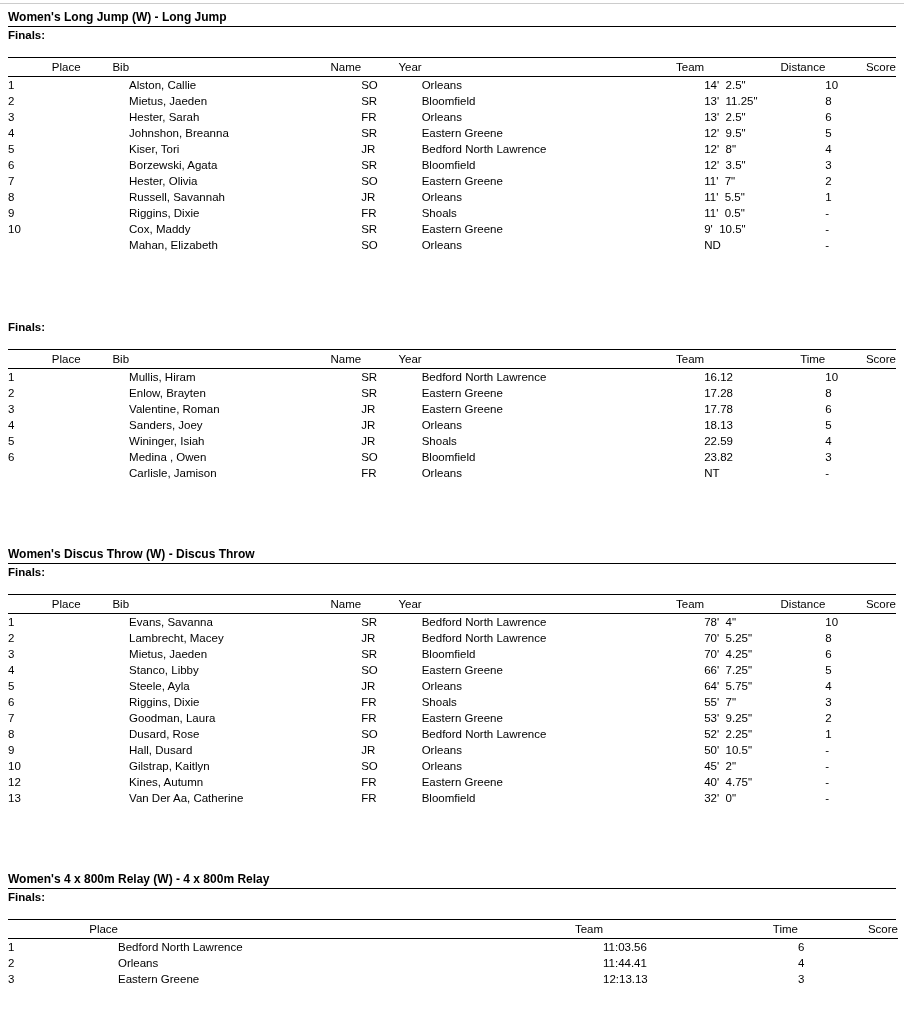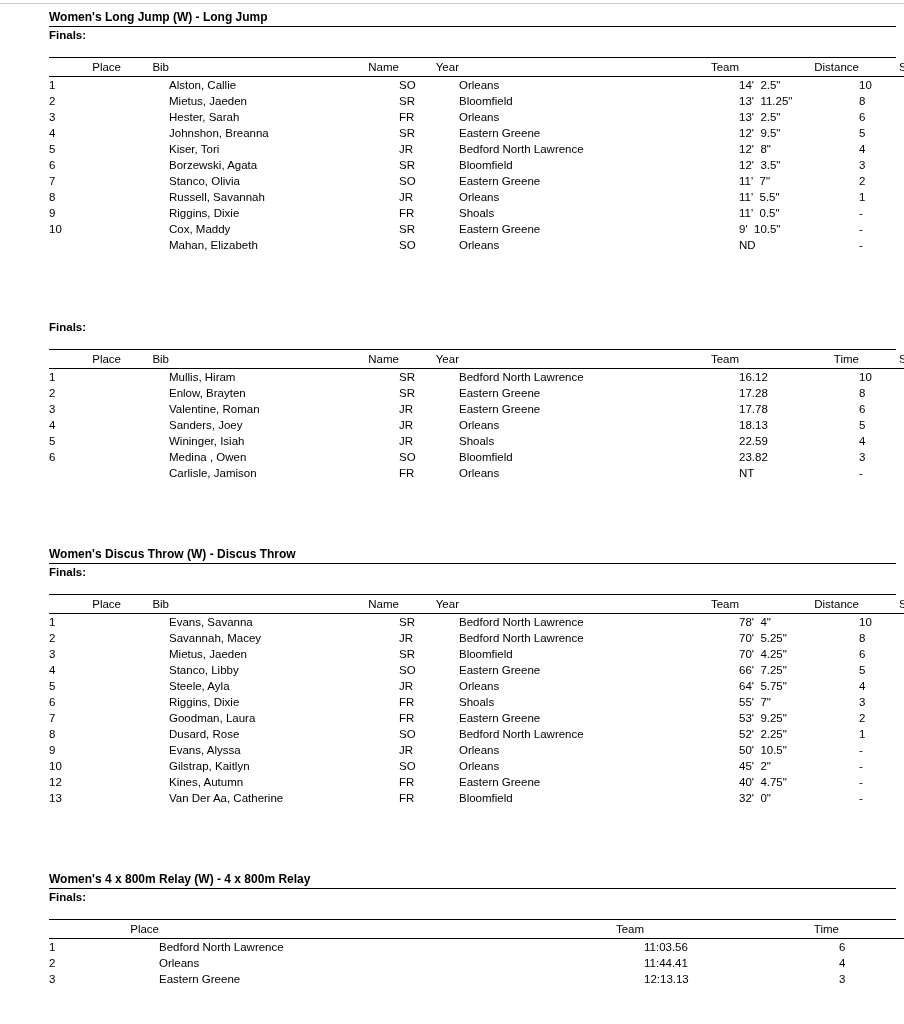--- a/index.html
+++ b/index.html
@@ -23,21 +23,20 @@
   .topline {
     width: 904px;
     height: 3px;
     border-bottom: 1px solid #cccccc;
   }
   .content {
     padding: 6px 8px 0 8px;
   }
   .event {
     margin-bottom: 28px;
-    margin-left: 41px;
   }
   .event-title {
     font-weight: bold;
     font-size: 12px;
     padding-bottom: 2px;
     border-bottom: 1px solid #000;
     margin-bottom: 0;
   }
   .round-label {
     font-weight: bold;
@@ -166,21 +165,21 @@
               <td></td>
               <td>Borzewski, Agata</td>
               <td>SR</td>
               <td>Bloomfield</td>
               <td>12'  3.5"</td>
               <td>3</td>
             </tr>
           <tr>
               <td>7</td>
               <td></td>
-              <td>Stanco, Olivia</td>
+              <td>Hester, Olivia</td>
               <td>SO</td>
               <td>Eastern Greene</td>
               <td>11'  7"</td>
               <td>2</td>
             </tr>
           <tr>
               <td>8</td>
               <td></td>
               <td>Russell, Savannah</td>
               <td>JR</td>
@@ -344,21 +343,21 @@
               <td></td>
               <td>Evans, Savanna</td>
               <td>SR</td>
               <td>Bedford North Lawrence</td>
               <td>78'  4"</td>
               <td>10</td>
             </tr>
           <tr>
               <td>2</td>
               <td></td>
-              <td>Savannah, Macey</td>
+              <td>Lambrecht, Macey</td>
               <td>JR</td>
               <td>Bedford North Lawrence</td>
               <td>70'  5.25"</td>
               <td>8</td>
             </tr>
           <tr>
               <td>3</td>
               <td></td>
               <td>Mietus, Jaeden</td>
               <td>SR</td>
@@ -407,21 +406,21 @@
               <td></td>
               <td>Dusard, Rose</td>
               <td>SO</td>
               <td>Bedford North Lawrence</td>
               <td>52'  2.25"</td>
               <td>1</td>
             </tr>
           <tr>
               <td>9</td>
               <td></td>
-              <td>Evans, Alyssa</td>
+              <td>Hall, Dusard</td>
               <td>JR</td>
               <td>Orleans</td>
               <td>50'  10.5"</td>
               <td>-</td>
             </tr>
           <tr>
               <td>10</td>
               <td></td>
               <td>Gilstrap, Kaitlyn</td>
               <td>SO</td>

